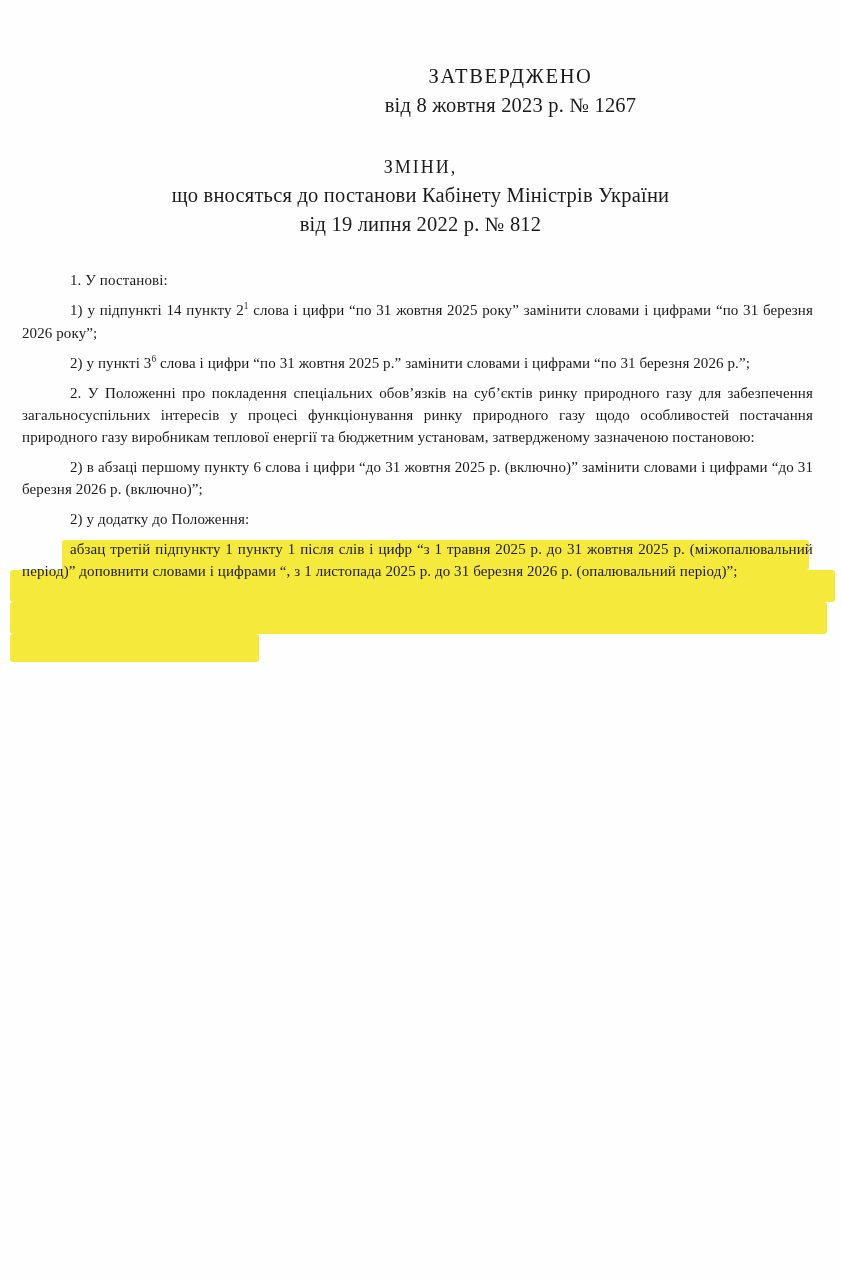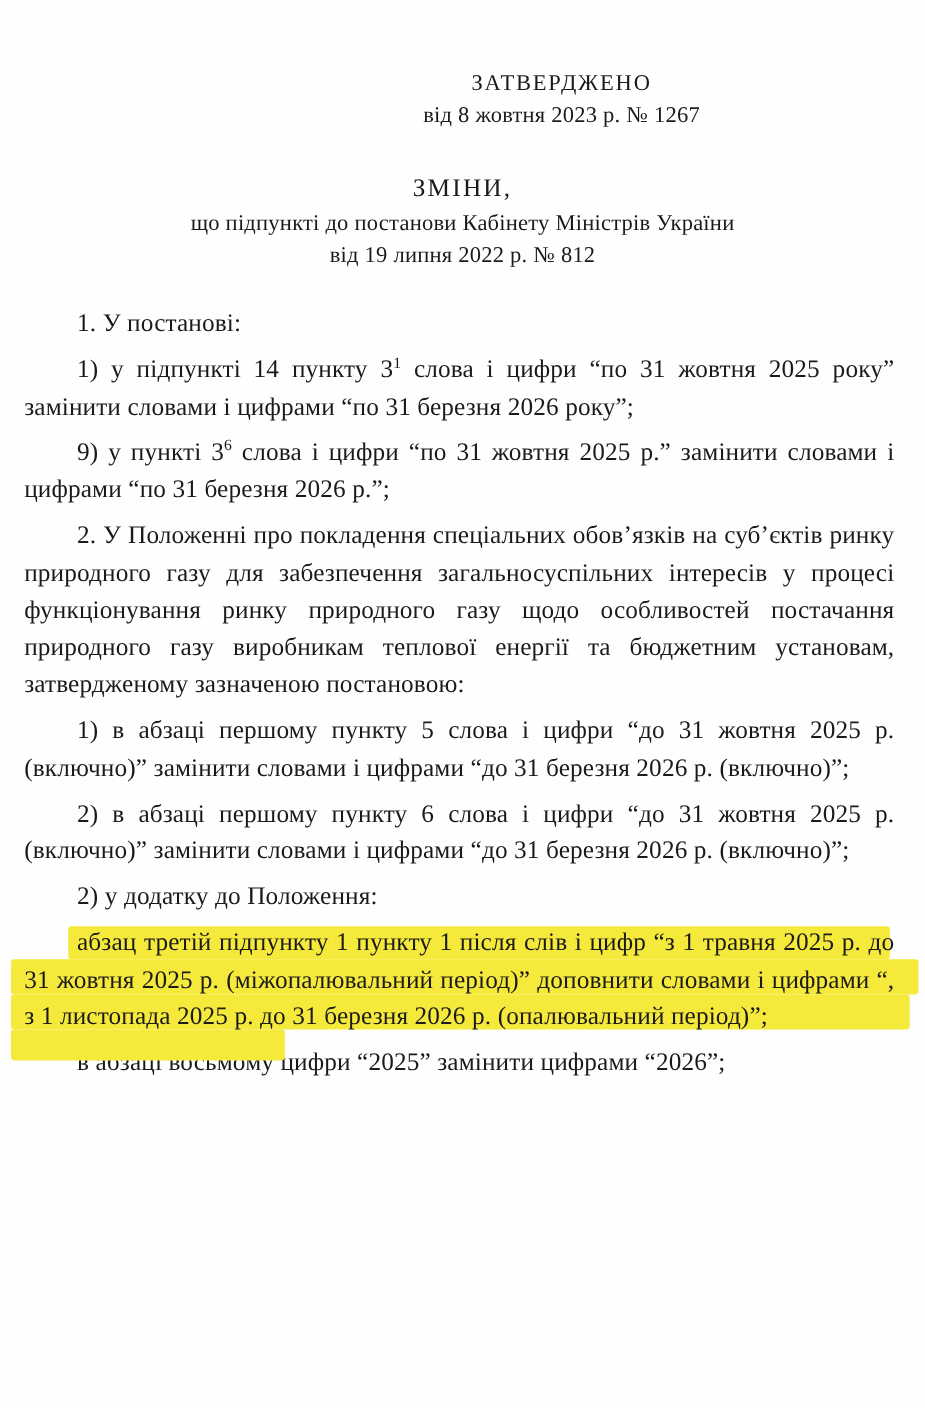--- a/index.html
+++ b/index.html
@@ -40,32 +40,32 @@
     letter-spacing: 0.2px;
   }
   .approval-block .line.caps {
     letter-spacing: 1.6px;
   }
   .title-block {
     text-align: center;
     margin-bottom: 30px;
   }
   .title-block .t1 {
-    font-size: 23px;
+    font-size: 18px;
     letter-spacing: 2px;
     line-height: 1.5;
   }
   .title-block .t2,
   .title-block .t3 {
     font-size: 20.5px;
     line-height: 1.42;
     letter-spacing: 0.2px;
   }
   p.para {
-    font-size: 23px;
+    font-size: 15px;
     line-height: 1.47;
     text-align: justify;
     text-indent: 48px;
     margin: 0 6px 8px 0;
     letter-spacing: 0.1px;
     text-justify: inter-word;
   }
   sup {
     font-size: 0.62em;
     vertical-align: super;
@@ -97,34 +97,33 @@
 <div class="page">
   <div class="content">
 
     <div class="approval-block">
       <div class="line caps">ЗАТВЕРДЖЕНО</div>
       <div class="line">від 8 жовтня 2023 р. № 1267</div>
     </div>
 
     <div class="title-block">
       <div class="t1">ЗМІНИ,</div>
-      <div class="t2">що підпункті до постанови Кабінету Міністрів України</div>
+      <div class="t2">що вносяться до постанови Кабінету Міністрів України</div>
       <div class="t3">від 19 липня 2022 р. № 812</div>
     </div>
 
     <p class="para">1. У постанові:</p>
 
-    <p class="para"><span>1) у підпункті 14 пункту 3</span><sup>1</sup><span> слова і цифри “по 31 жовтня 2025 року” замінити словами і цифрами “по 31 березня 2026 року”;</span></p>
+    <p class="para"><span>1) у підпункті 14 пункту 2</span><sup>1</sup><span> слова і цифри “по 31 жовтня 2025 року” замінити словами і цифрами “по 31 березня 2026 року”;</span></p>
 
-    <p class="para"><span>9) у пункті 3</span><sup>6</sup><span> слова і цифри “по 31 жовтня 2025 р.” замінити словами і цифрами “по 31 березня 2026 р.”;</span></p>
+    <p class="para"><span>2) у пункті 3</span><sup>6</sup><span> слова і цифри “по 31 жовтня 2025 р.” замінити словами і цифрами “по 31 березня 2026 р.”;</span></p>
 
 
     <p class="para">2. У Положенні про покладення спеціальних обов’язків на суб’єктів ринку природного газу для забезпечення загальносуспільних інтересів у процесі функціонування ринку природного газу щодо особливостей постачання природного газу виробникам теплової енергії та бюджетним установам, затвердженому зазначеною постановою:</p>
 
-    <p class="para">1) в абзаці першому пункту 5 слова і цифри “до 31 жовтня 2025 р. (включно)” замінити словами і цифрами “до 31 березня 2026 р. (включно)”;</p>
 
     <p class="para">2) в абзаці першому пункту 6 слова і цифри “до 31 жовтня 2025 р. (включно)” замінити словами і цифрами “до 31 березня 2026 р. (включно)”;</p>
 
 
 
     <p class="para">2) у додатку до Положення:</p>
 
     <div class="highlight-wrap">
       <div class="hl-band b1"></div>
       <div class="hl-band b2"></div>

